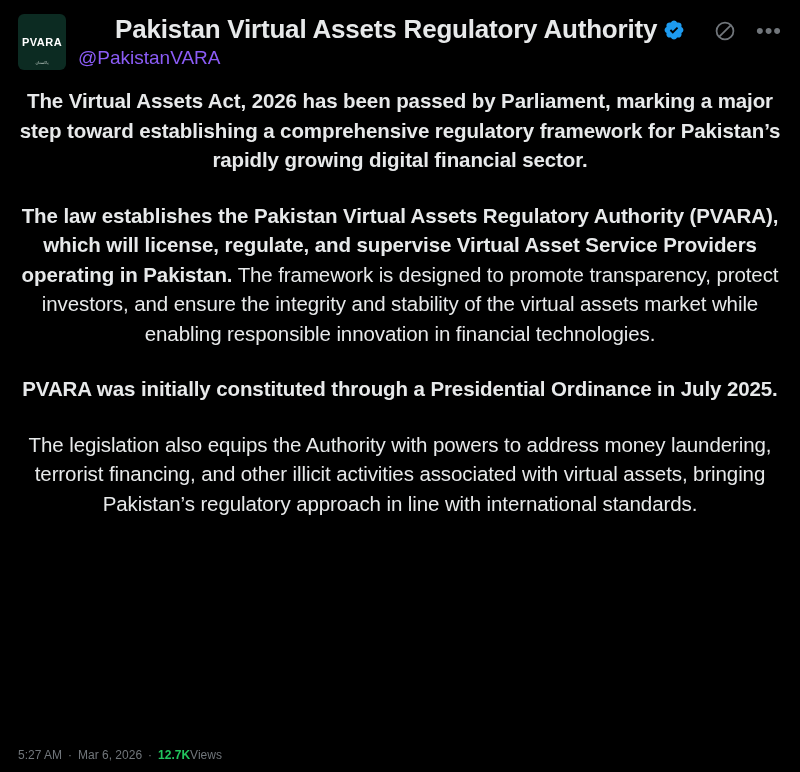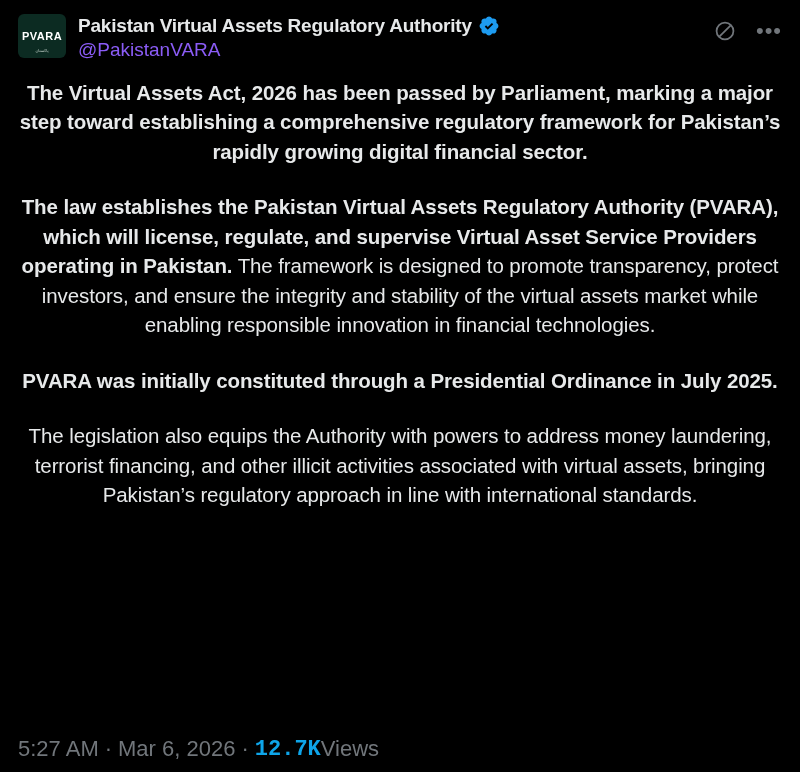--- a/index.html
+++ b/index.html
@@ -23,21 +23,21 @@
     display: flex;
     flex-direction: column;
   }
   .header {
     display: flex;
     align-items: flex-start;
     gap: 12px;
   }
   .avatar {
     width: 48px;
-    height: 44px;
+    height: 56px;
     flex: 0 0 48px;
     border-radius: 6px;
     background: #0c2b22;
     position: relative;
     overflow: hidden;
     display: flex;
     align-items: center;
     justify-content: center;
   }
   .avatar .pvara-mark {
@@ -62,26 +62,27 @@
     flex: 1 1 auto;
     min-width: 0;
     padding-top: 1px;
   }
   .name-row {
     display: flex;
     align-items: center;
     gap: 6px;
   }
   .display-name {
-    font-size: 19px;
+    font-size: 26px;
     font-weight: bold;
     color: #e7e9ea;
     letter-spacing: -0.2px;
     line-height: 1.15;
     white-space: nowrap;
+    margin-left: 37px;
   }
   .verified {
     flex: 0 0 auto;
     display: inline-flex;
     align-items: center;
   }
   .handle {
     margin-top: 2px;
     font-size: 19px;
     color: #8b5cf6;
@@ -119,32 +120,31 @@
     font-size: 20.5px;
     line-height: 29.5px;
     color: #e7e9ea;
     margin: 0 0 26px 0;
     letter-spacing: -0.1px;
   }
   .para:last-child { margin-bottom: 0; }
   .b { font-weight: bold; }
   .footer {
     margin-top: 16px;
-    font-size: 22px;
+    font-size: 12px;
     color: #71767b;
     display: flex;
     align-items: center;
     gap: 0px;
     white-space: nowrap;
   }
   .footer .sep { margin: 0 6px; }
   .footer .views-count {
-    color: #0ea5e9;
+    color: #22c55e;
     font-weight: bold;
-    font-family: Liberation Mono, monospace;
   }
   .footer .views-label { }
 </style>
 </head>
 <body>
 
 <div class="tweet">
 
   <div class="header">
 

